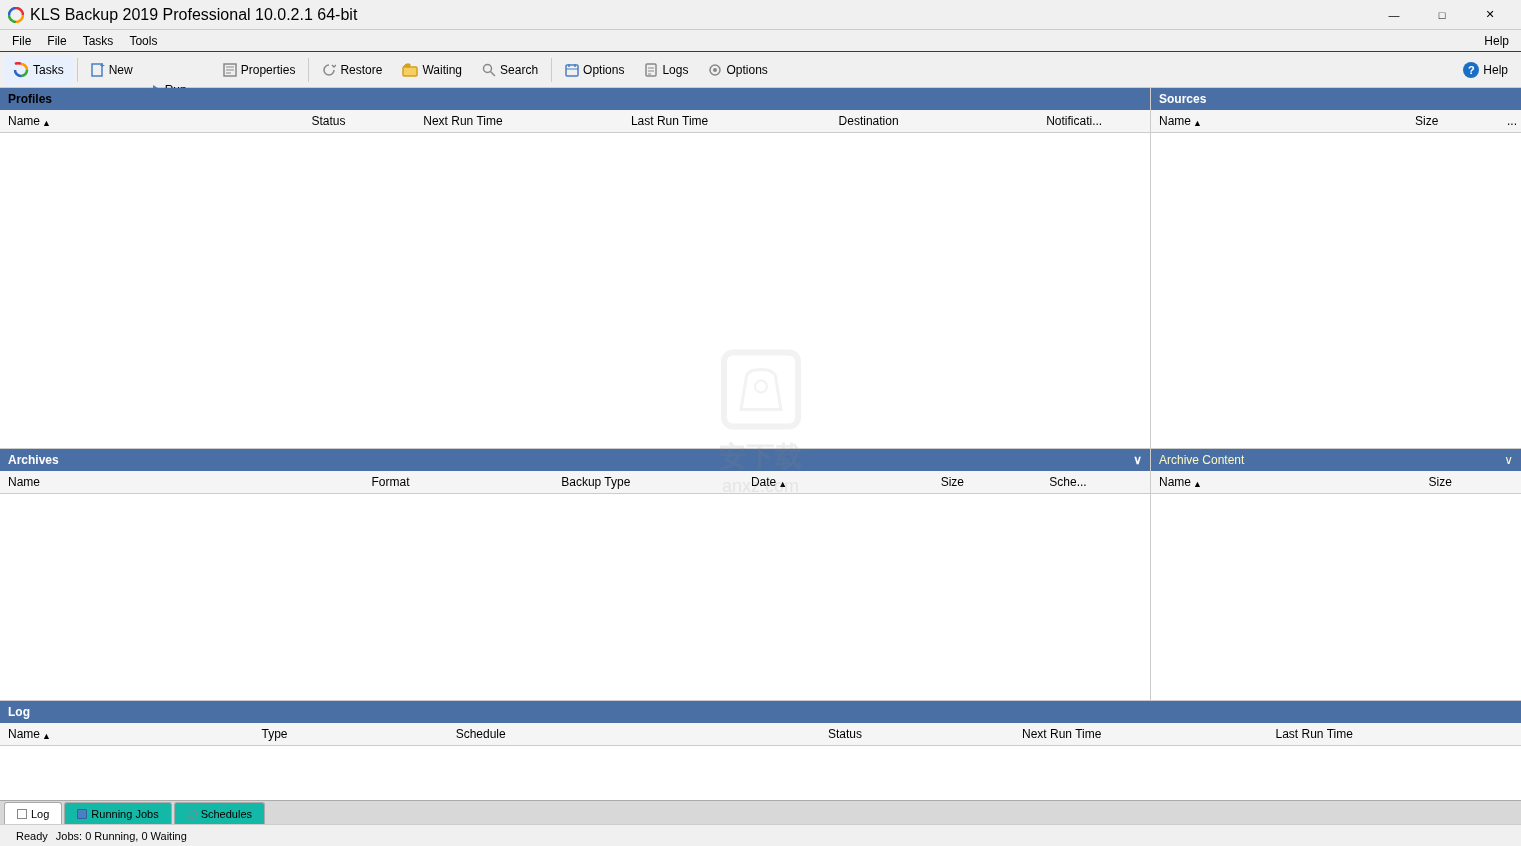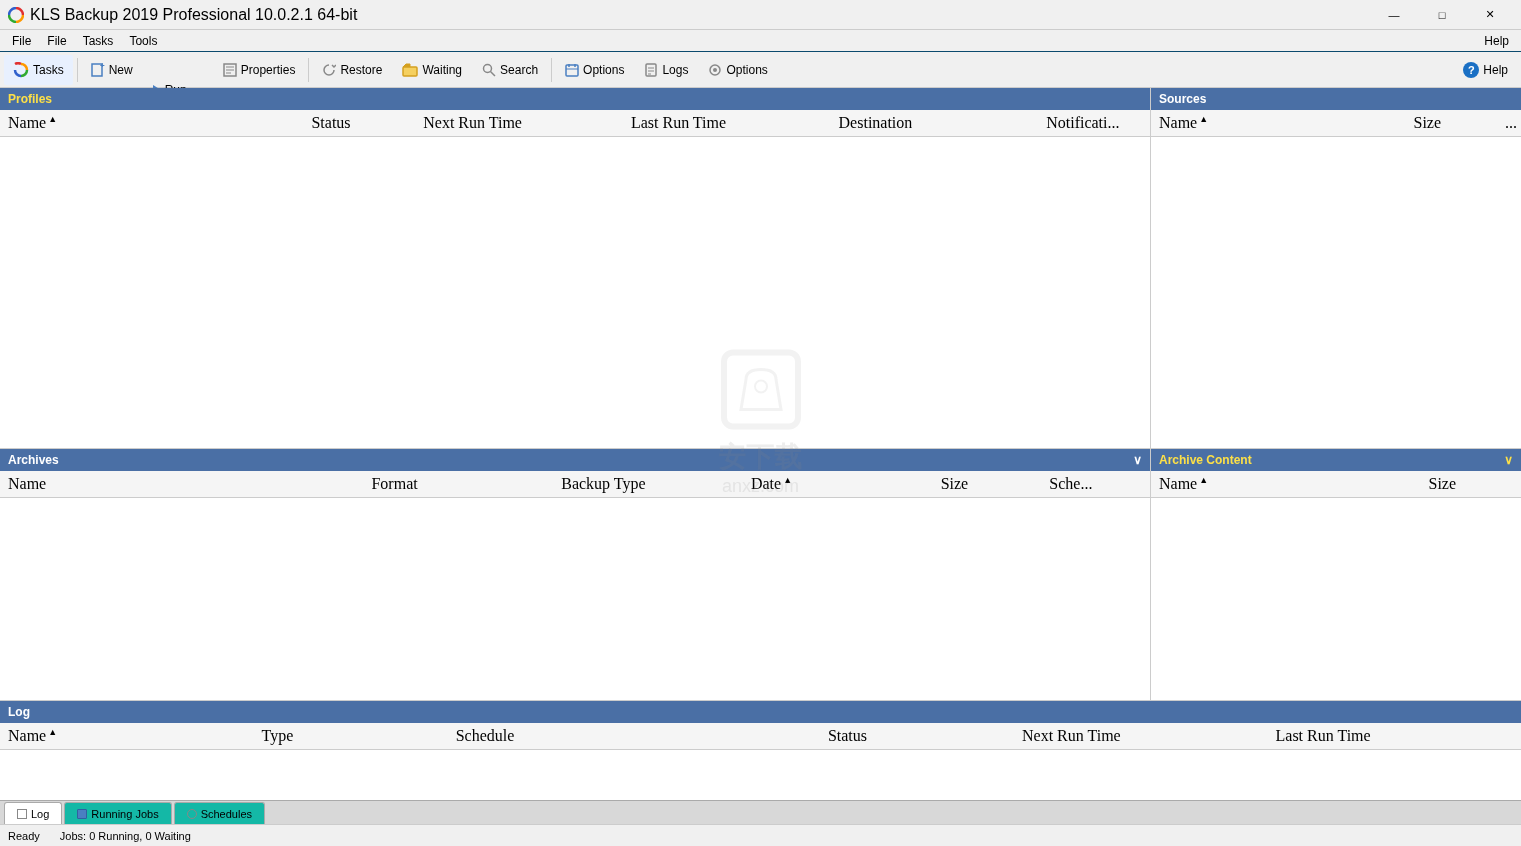--- a/index.html
+++ b/index.html
@@ -27,23 +27,23 @@
     .icon-help-circle { width: 16px; height: 16px; border-radius: 50%; background: #1a6fc4; color: white; display: flex; align-items: center; justify-content: center; font-size: 11px; font-weight: bold; }
 
     
     #main { flex: 1; display: flex; flex-direction: column; overflow: hidden; }
 
     
     #top-section { flex: 1; display: flex; min-height: 0; }
 
     
     #profiles-panel { flex: 1; display: flex; flex-direction: column; border-right: 1px solid #ccc; }
-    #profiles-header { background: #4a6fa5; color: #fde047; padding: 4px 8px; font-size: 12px; font-weight: bold; display: flex; justify-content: space-between; align-items: center; }
+    #profiles-header { background: #4a6fa5; color: #000000; padding: 4px 8px; font-size: 12px; font-weight: bold; display: flex; justify-content: space-between; align-items: center; }
     #profiles-columns { display: flex; background: #f5f5f5; border-bottom: 1px solid #ccc; }
-    .col-header { padding: 4px 8px; font-size: 16px; cursor: pointer; white-space: nowrap; display: flex; align-items: flex-start; gap: 2px; font-family: Liberation Serif, serif; }
+    .col-header { padding: 4px 8px; font-size: 12px; cursor: pointer; white-space: nowrap; display: flex; align-items: flex-end; gap: 2px; }
     .profiles-name-col { flex: 3; }
     .profiles-status-col { flex: 1; }
     .profiles-next-col { flex: 2; }
     .profiles-last-col { flex: 2; }
     .profiles-dest-col { flex: 2; }
     .profiles-notif-col { flex: 1; }
     #profiles-content { flex: 1; background: white; overflow-y: auto; }
 
     
     #sources-panel { width: 370px; display: flex; flex-direction: column; }
@@ -62,21 +62,21 @@
     .arch-name-col { flex: 3; }
     .arch-format-col { flex: 1.5; }
     .arch-type-col { flex: 1.5; }
     .arch-date-col { flex: 1.5; }
     .arch-size-col { flex: 0.8; text-align: right; }
     .arch-sche-col { flex: 0.8; }
     #archives-content { flex: 1; background: white; overflow-y: auto; }
 
     
     #archive-content-panel { width: 370px; display: flex; flex-direction: column; }
-    #archive-content-header { background: #4a6fa5; color: #fde047; padding: 4px 8px; font-size: 12px; font-weight: bold; display: flex; justify-content: space-between; align-items: center; }
+    #archive-content-header { background: #4a6fa5; color: #fef9c3; padding: 4px 8px; font-size: 12px; font-weight: normal; display: flex; justify-content: space-between; align-items: center; }
     #archive-content-columns { display: flex; background: #f5f5f5; border-bottom: 1px solid #ccc; }
     .ac-name-col { flex: 3; }
     .ac-size-col { flex: 1; text-align: right; }
     #archive-content-area { flex: 1; background: white; overflow-y: auto; }
 
     
     #log-section { height: 100px; display: flex; flex-direction: column; border-top: 1px solid #ccc; }
     #log-header { background: #4a6fa5; color: white; padding: 4px 8px; font-size: 12px; font-weight: bold; }
     #log-columns { display: flex; background: #f5f5f5; border-bottom: 1px solid #ccc; }
     .log-name-col { flex: 2; }
@@ -86,21 +86,21 @@
     .log-next-col { flex: 2; }
     .log-last-col { flex: 2; }
     #log-content { flex: 1; background: white; overflow-y: auto; }
 
     
     #status-tabs { height: 24px; background: #d8d8d8; display: flex; align-items: flex-end; padding: 0 4px; border-top: 1px solid #aaa; }
     .status-tab { height: 22px; padding: 0 12px; background: #14b8a6; border: 1px solid #aaa; border-bottom: none; cursor: pointer; display: flex; align-items: center; gap: 4px; font-size: 11px; margin-right: 2px; border-radius: 3px 3px 0 0; }
     .status-tab.active { background: white; }
 
     
-    #status-bar { height: 22px; background: #f0f0f0; border-top: 1px solid #ccc; display: flex; align-items: center; padding: 0 8px; font-size: 11px; gap: 20px; }
+    #status-bar { height: 22px; background: #f0f0f0; border-top: 1px solid #ccc; display: flex; align-items: center; padding: 0 16px; font-size: 11px; gap: 8px; }
 
     
     .sort-asc::after { content: ' ▲'; font-size: 9px; }
 
     
     #watermark { position: fixed; left: 50%; top: 50%; transform: translate(-50%, -50%); opacity: 0.15; pointer-events: none; display: flex; flex-direction: column; align-items: center; }
     #watermark .wm-bag { width: 80px; height: 80px; border: 6px solid #aaa; border-radius: 12px; position: relative; display: flex; align-items: center; justify-content: center; }
     #watermark .wm-text { font-size: 28px; color: #888; font-weight: bold; margin-top: 8px; }
     #watermark .wm-sub { font-size: 18px; color: #888; }
   </style>

